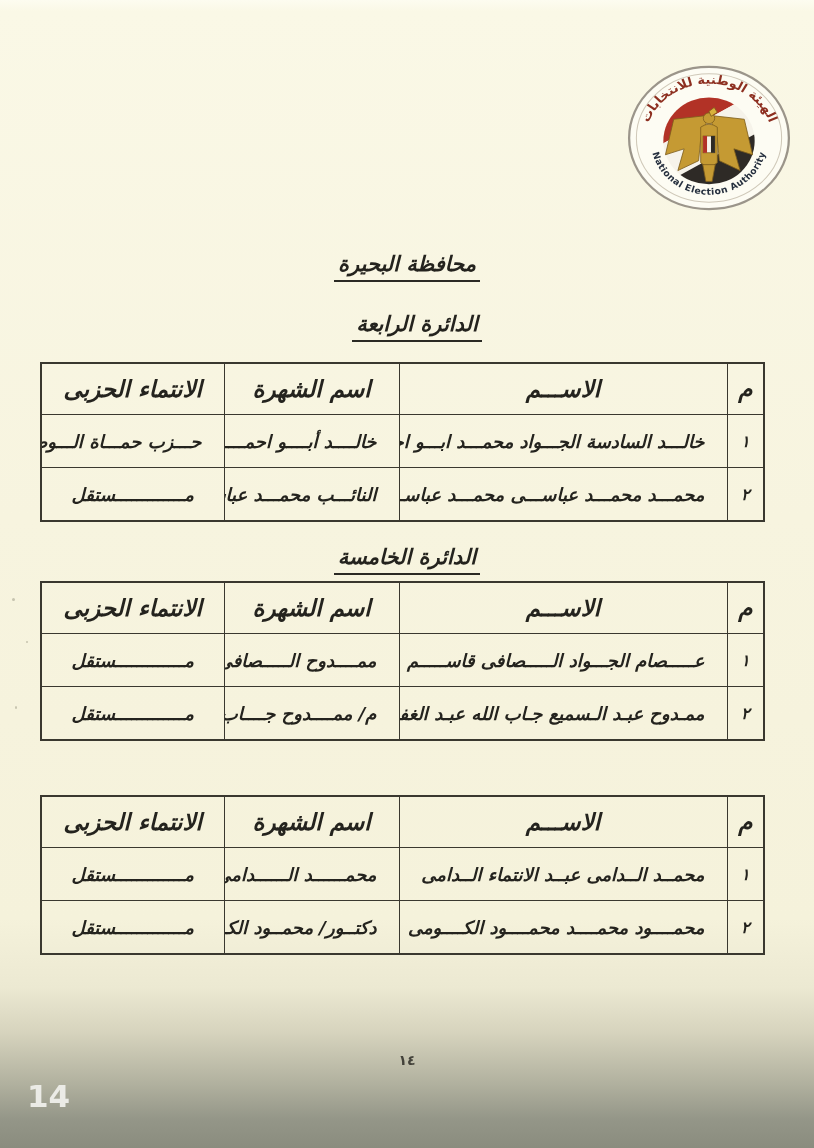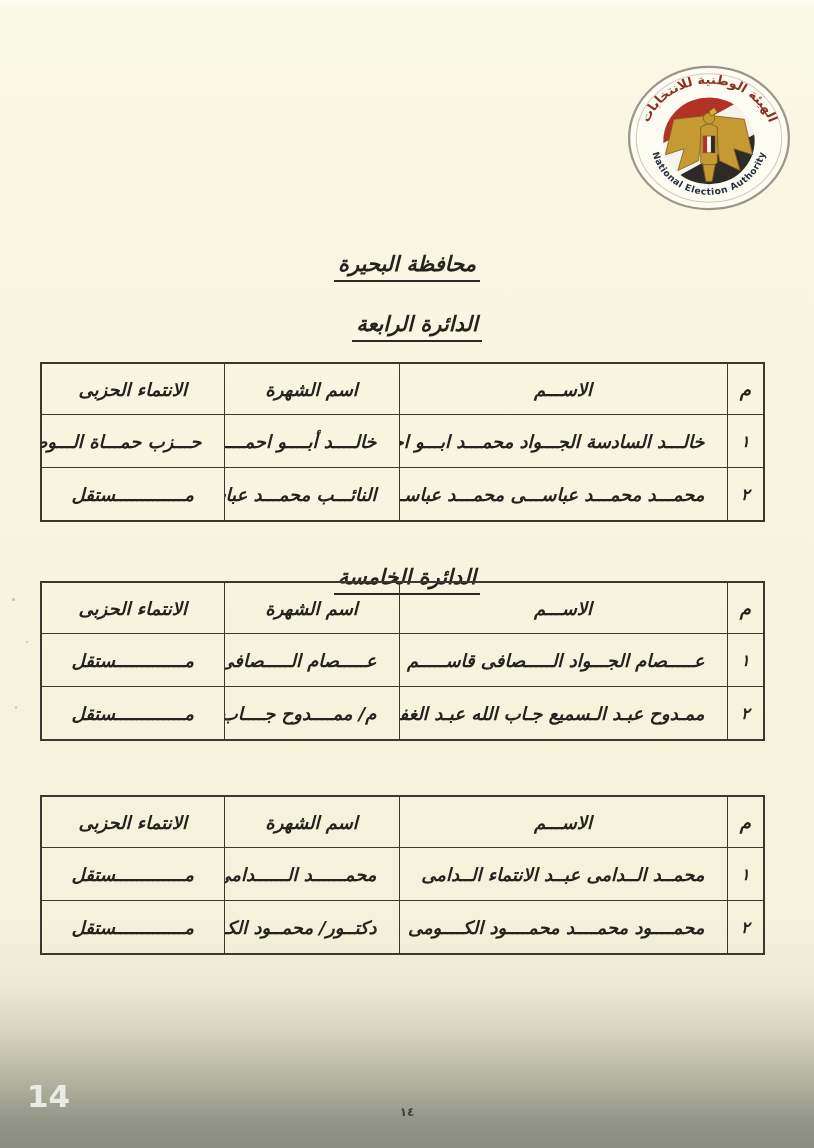--- a/index.html
+++ b/index.html
@@ -21,31 +21,31 @@
   .title .u{border-bottom:2.2px solid #2b2a24;padding:0 4px 4px 4px;font-style:italic;}
   
   table.roster{
     position:absolute;right:49px;width:723px;border-collapse:collapse;
     table-layout:fixed;background:transparent;
   }
   table.roster,table.roster th,table.roster td{border:1.6px solid #3a382f;}
   table.roster{border-width:2px;}
   col.c-no{width:37px;}col.c-name{width:328px;}col.c-known{width:175px;}col.c-party{width:183px;}
   th{
-    height:50px;font-size:18px;font-weight:bold;font-style:italic;
+    height:50px;font-size:23px;font-weight:bold;font-style:italic;
     text-align:center;vertical-align:middle;padding:0 4px;
   }
   td{
     height:52px;font-size:18px;font-weight:bold;font-style:italic;
     text-align:center;vertical-align:middle;padding:0 22px;white-space:nowrap;overflow:hidden;
   }
   td.no{font-size:16px;}
   .pagenum-ar{
-    position:absolute;left:0;right:0;top:1105px;text-align:center;
-    font-size:12px;font-weight:bold;color:#43423a;
+    position:absolute;left:0;right:0;top:1052px;text-align:center;
+    font-size:14px;font-weight:bold;color:#43423a;
   }
   .viewer-num{
     position:absolute;left:27px;top:1078px;font-size:31px;font-weight:700;
     color:#ebebe6;font-style:normal;direction:ltr;
   }
   svg text{font-family:"DejaVu Sans",sans-serif;}
 </style>
 </head>
 <body>
 
@@ -130,21 +130,21 @@
       </tr>
       <tr>
         <td class="no">٢</td>
         <td>محمـــد محمـــد عباســـى محمـــد عباســـى</td>
         <td>النائـــب محمـــد عباســـى</td>
         <td>مـــــــــــــستقل</td>
       </tr>
     </tbody>
   </table>
 
-  <div class="title" style="top:565px;">
+  <div class="title" style="top:545px;">
     <span class="u">الدائرة الخامسة</span>
   </div>
   <table class="roster" style="top:581px;">
     <colgroup>
         <col class="c-no">
         <col class="c-name">
         <col class="c-known">
         <col class="c-party">
       </colgroup>
     <thead>
@@ -152,21 +152,21 @@
         <th>م</th>
         <th>الاســـم</th>
         <th>اسم الشهرة</th>
         <th>الانتماء الحزبى</th>
       </tr>
     </thead>
     <tbody>
       <tr>
         <td class="no">١</td>
         <td>عـــــصام الجـــواد الـــــصافى قاســـــم</td>
-        <td>عـــــصام الـــــصافى</td>
+        <td>ممــــدوح الـــــصافى</td>
         <td>مـــــــــــــستقل</td>
       </tr>
       <tr>
         <td class="no">٢</td>
         <td>ممـدوح عبـد الـسميع جـاب الله عبـد الغفـار</td>
         <td>م/ ممــــدوح جــــاب الله</td>
         <td>مـــــــــــــستقل</td>
       </tr>
     </tbody>
   </table>

